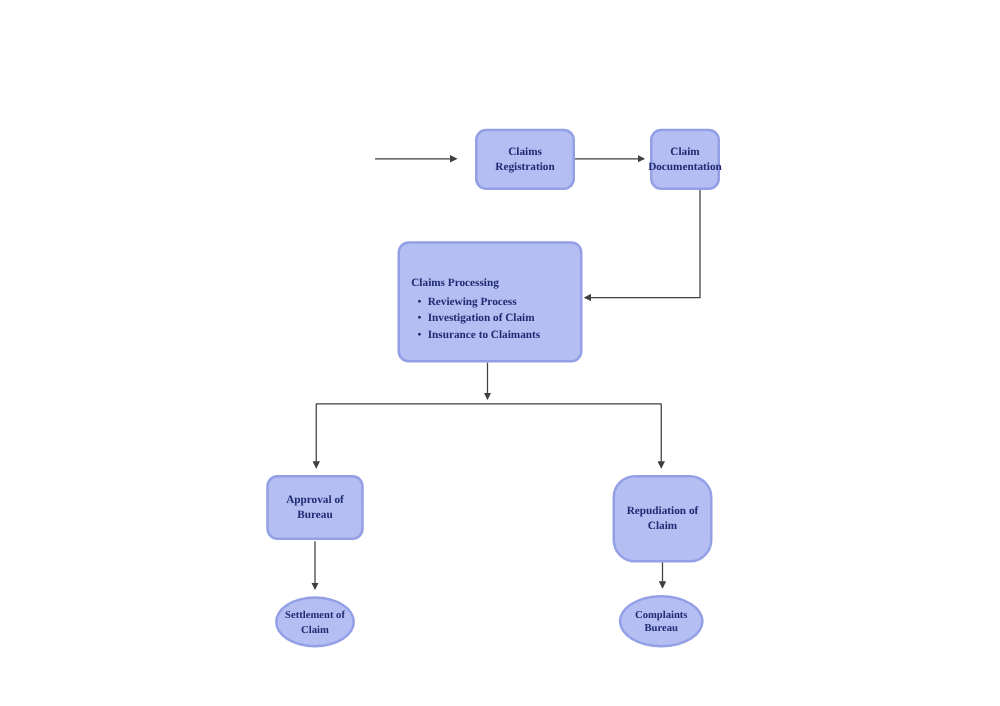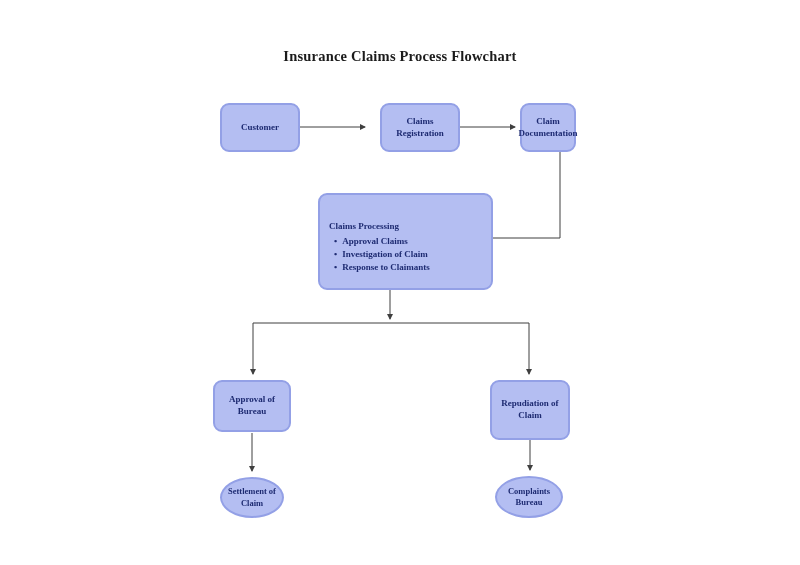--- a/index.html
+++ b/index.html
@@ -67,74 +67,70 @@
   .process-content { padding: 26px 6px 0 9px; }
   .process-heading { margin: 0 0 2px 0; }
   .bullet-row { display: flex; gap: 5px; padding-left: 5px; line-height: 1.45; }
   .bullet-char { flex: 0 0 auto; }
 </style>
 </head>
 <body>
 
 <div class="canvas">
 
-  <div class="title">Insurance Claims Process Flowchart</div>
 
   <svg class="connectors" viewBox="0 0 800 565" xmlns="http://www.w3.org/2000/svg">
     <defs>
       <marker id="arrow" viewBox="0 0 6 6" refX="5" refY="3" markerWidth="6" markerHeight="6" orient="auto">
         <path d="M0,0 L6,3 L0,6 Z"></path>
       </marker>
     </defs>
     <path class="line" d="M300,127 L365,127" marker-end="url(#arrow)"></path>
     <path class="line" d="M450,127 L515,127" marker-end="url(#arrow)"></path>
     <path class="line" d="M560,152 L560,238 L468,238" marker-end="url(#arrow)"></path>
     <path class="line" d="M390,290 L390,319" marker-end="url(#arrow)"></path>
     <path class="line" d="M253,323 L529,323"></path>
     <path class="line" d="M253,323 L253,374" marker-end="url(#arrow)"></path>
     <path class="line" d="M529,323 L529,374" marker-end="url(#arrow)"></path>
     <path class="line" d="M252,433 L252,471" marker-end="url(#arrow)"></path>
     <path class="line" d="M530,433 L530,470" marker-end="url(#arrow)"></path>
   </svg>
 
-  <div class="node box" style="left:220px; top:103px; width:80px; height:49px;">
-    <span class="lbl">Customer</span>
-  </div>
 
   <div class="node box" style="left:380px; top:103px; width:80px; height:49px;">
     <span class="lbl">Claims Registration</span>
   </div>
 
   <div class="node box" style="left:520px; top:103px; width:56px; height:49px;">
     <span class="lbl">Claim Documentation</span>
   </div>
 
-  <div class="node box process" style="left:318px; top:193px; width:175px; height:97px;">
+  <div class="node box process" style="left:318px; top:193px; width:148px; height:97px;">
     <div class="process-content">
       <div class="process-heading">Claims Processing</div>
       <div class="bullet-row">
         <span class="bullet-char">•</span>
-        <span>Approval Claims</span>
+        <span>Reviewing Process</span>
       </div>
       <div class="bullet-row">
         <span class="bullet-char">•</span>
         <span>Investigation of Claim</span>
       </div>
       <div class="bullet-row">
         <span class="bullet-char">•</span>
-        <span>Response to Claimants</span>
+        <span>Insurance to Claimants</span>
       </div>
     </div>
   </div>
 
   <div class="node box" style="left:213px; top:380px; width:78px; height:52px;">
     <span class="lbl">Approval of Bureau</span>
   </div>
 
-  <div class="node box" style="left:490px; top:380px; width:80px; height:60px;">
+  <div class="node box" style="left:490px; top:380px; width:80px; height:70px;border-radius:18px;">
     <span class="lbl">Repudiation of Claim</span>
   </div>
 
   <div class="node ellipse" style="left:220px; top:477px; width:64px; height:41px;align-items:center;">
     <span class="lbl">Settlement of Claim</span>
   </div>
 
   <div class="node ellipse" style="left:495px; top:476px; width:68px; height:42px;justify-content:center;">
     <span class="lbl">Complaints Bureau</span>
   </div>

